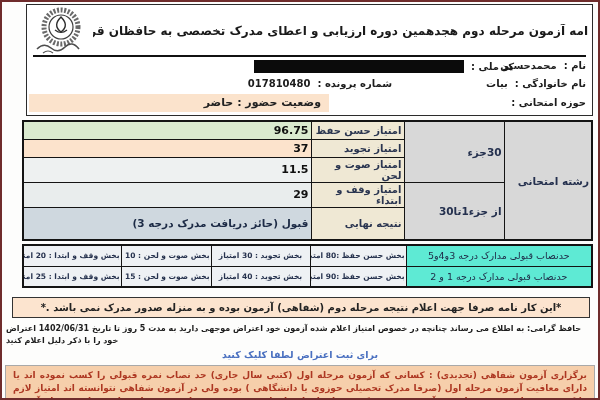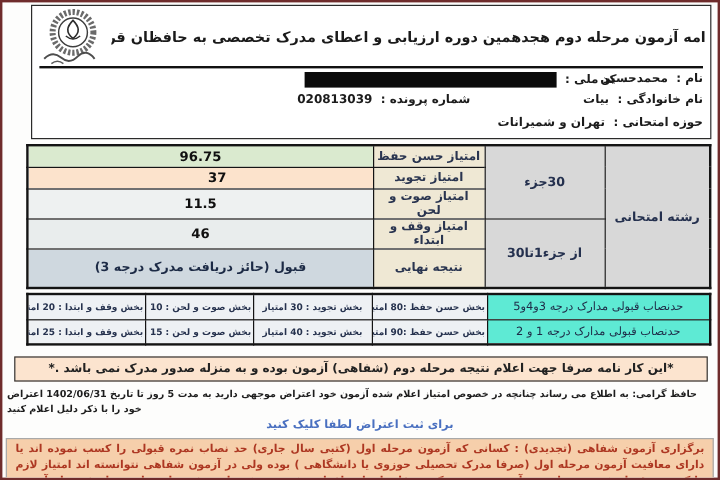--- a/index.html
+++ b/index.html
@@ -36,21 +36,21 @@
     background:#fbe3cc; padding:2px 8px 3px 2px;
     font-size:11px; font-weight:bold; color:#222; text-align:right;
   }
   
   table { border-collapse:collapse; table-layout:fixed; }
   .score {
     width:571px; margin:4px 5px 0 24px;
     border:2px solid #141414;
   }
   .score td {
-    border:1.5px solid #141414; text-align:center; vertical-align:middle;
+    border:1.5px solid #141414; text-align:right; vertical-align:middle;
     padding:1px 2px; overflow:hidden;
   }
   .score .lbl { background:#efe8d4; color:#2a3550; font-weight:bold; font-size:10px; height:18px; }
   .score .val { color:#101010; font-weight:bold; font-size:11px; }
   .score .val-final { color:#1c2a45; font-weight:bold; font-size:10.5px; }
   .score .gray { background:#d8d8d8; color:#24304e; font-weight:bold; font-size:10.5px; }
   
   .thresholds { width:571px; margin:3px 5px 0 24px; border:2px solid #141414; }
   .thresholds td {
     border:1.5px solid #141414; text-align:center; vertical-align:middle;
@@ -107,26 +107,26 @@
     <div class="pair" style="top:3px; right:78px;">
       <span>کد ملی :</span>
       <span class="redact"></span>
     </div>
     <div class="pair" style="top:21px; right:6px;">
       <span>نام خانوادگی :</span>
       <span>بیات</span>
     </div>
     <div class="pair" style="top:21px; right:200px;">
       <span>شماره پرونده :</span>
-      <span>020813039</span>
+      <span>017810480</span>
     </div>
     <div class="pair" style="top:40px; right:6px;">
       <span>حوزه امتحانی :</span>
-      <span>تهران و شمیرانات</span>
     </div>
+    <div class="attendance">وضعیت حضور : حاضر</div>
   </div>
 </div>
 
 <table class="score">
   <colgroup>
       <col style="width:88px">
       <col style="width:100px">
       <col style="width:93px">
       <col>
     </colgroup>
@@ -141,21 +141,21 @@
     <td class="lbl">امتیاز تجوید</td>
     <td class="val" style="background-color: rgb(252, 227, 204); padding-left: 30px;">37</td>
   </tr>
   <tr>
     <td class="lbl">امتیاز صوت و لحن</td>
     <td class="val" style="background-color: rgb(238, 241, 241);">11.5</td>
   </tr>
   <tr>
     <td rowspan="2" class="gray">از جزء1تا30</td>
     <td class="lbl">امتیاز وقف و ابتداء</td>
-    <td class="val" style="background-color: rgb(233, 237, 237);">46</td>
+    <td class="val" style="background-color: rgb(233, 237, 237);">29</td>
   </tr>
   <tr>
     <td class="lbl" style="height:33px">نتیجه نهایی</td>
     <td class="val-final" style="background-color: rgb(207, 216, 223);">قبول (حائز دریافت مدرک درجه 3)</td>
   </tr>
 </tbody>
   </table>
 
 <table class="thresholds">
   <colgroup>

